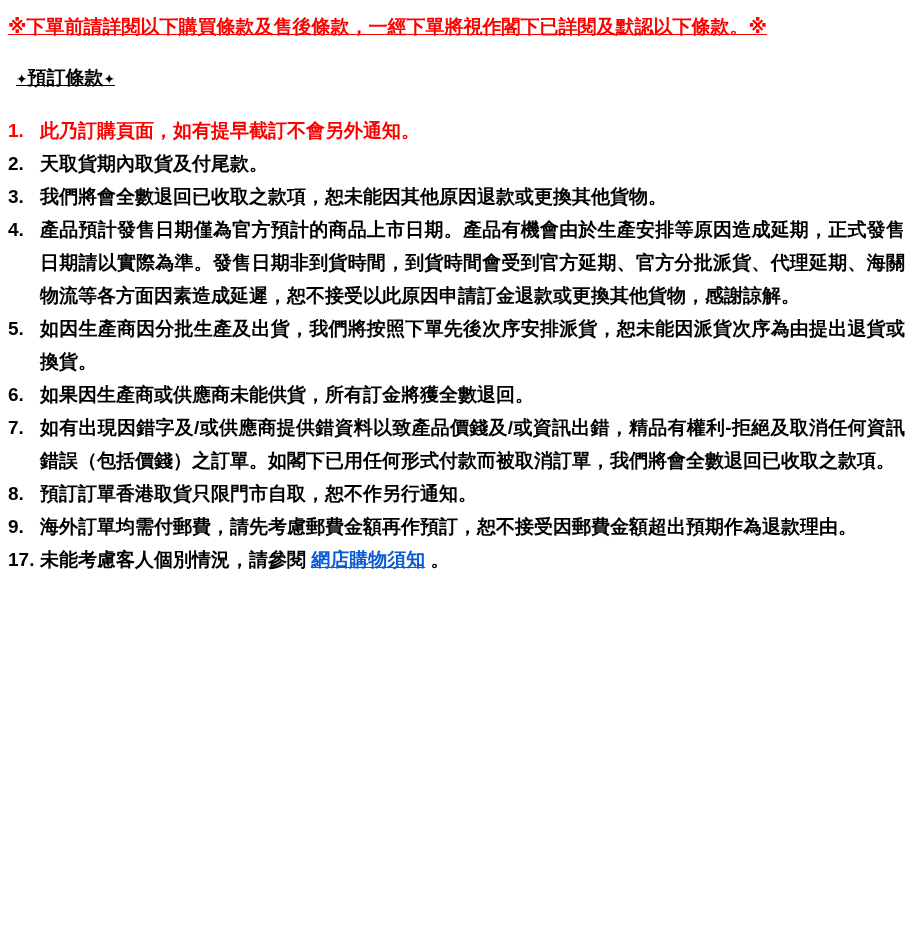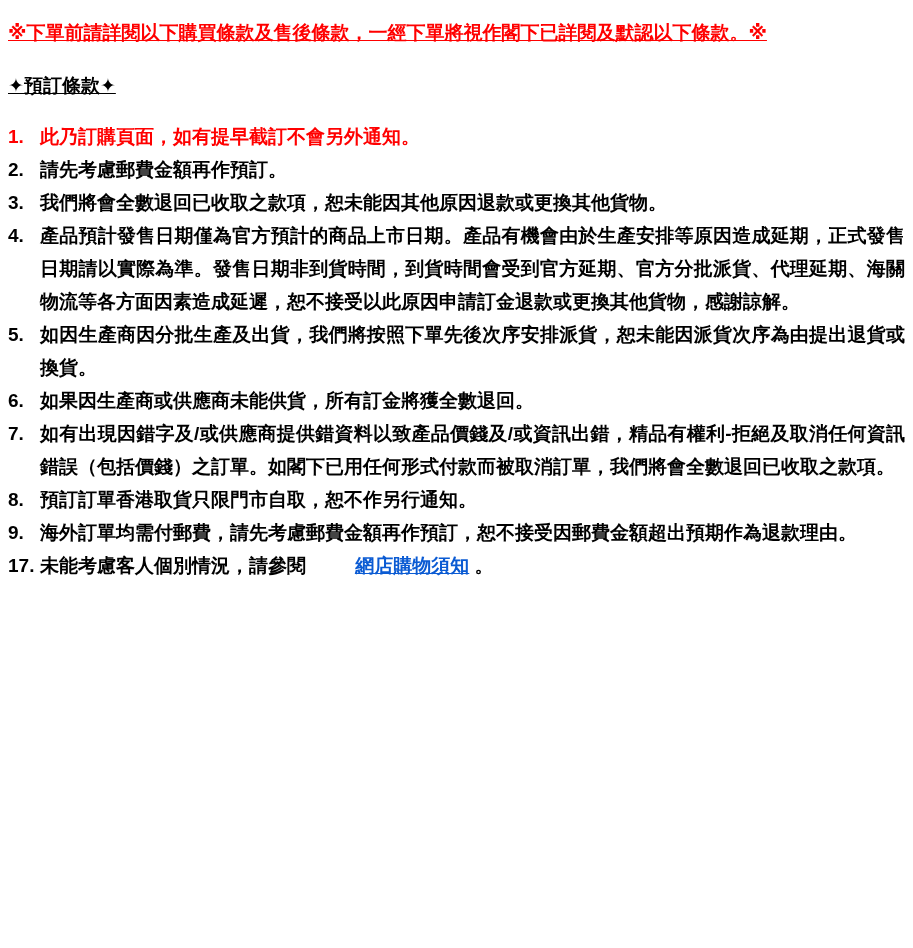--- a/index.html
+++ b/index.html
@@ -4,35 +4,36 @@
 <style>
   html, body {
     margin: 0;
     padding: 0;
     background: #ffffff;
   }
   .page {
     width: 913px;
     min-height: 948px;
     box-sizing: border-box;
-    padding: 12px 8px 18px 8px;
+    padding: 6px 8px 18px 8px;
     font-family: "Liberation Sans", "DejaVu Sans", sans-serif;
     font-weight: bold;
     color: #000000;
     font-size: 19px;
     line-height: 33px;
   }
   .notice {
     color: var(--red, #ff0000);
     text-decoration: underline;
     margin: 4px 0 20px 0;
   }
   .section-title {
     text-decoration: underline;
-    margin: 0 0 18px 0;
+    margin: 0 0 18px 8px;
+    font-family: Liberation Mono, monospace;
   }
   .terms-list {
     display: block;
   }
   .term-item {
     display: flex;
     align-items: flex-start;
   }
   .term-item.red {
     color: var(--red, #ff0000);
@@ -46,39 +47,38 @@
     text-align: justify;
   }
   .hl {
     color: var(--red, #ff0000);
     text-decoration: underline;
   }
   a.link {
     color: var(--link, #0b5bd3);
     text-decoration: underline;
     cursor: pointer;
-    margin-left: 44px;
   }
 </style>
 </head>
 <body>
 
 <div class="page">
   <div class="notice">※下單前請詳閱以下購買條款及售後條款，一經下單將視作閣下已詳閱及默認以下條款。※</div>
 
   <div class="section-title">✦預訂條款✦</div>
 
   <div class="terms-list">
       <div class="term-item red">
         <span class="term-num">1.</span>
         <span class="term-text"><span>此乃訂購頁面，如有提早截訂不會另外通知。</span></span>
       </div>
       <div class="term-item">
         <span class="term-num">2.</span>
-        <span class="term-text"><span>請先考慮郵費金額再作預訂。</span></span>
+        <span class="term-text"><span>天取貨期內取貨及付尾款。</span></span>
       </div>
       <div class="term-item">
         <span class="term-num">3.</span>
         <span class="term-text"><span>我們將會全數退回已收取之款項，恕未能因其他原因退款或更換其他貨物。</span></span>
       </div>
       <div class="term-item">
         <span class="term-num">4.</span>
         <span class="term-text"><span>產品預計發售日期僅為官方預計的商品上市日期。產品有機會由於生產安排等原因造成延期，正式發售日期請以實際為準。發售日期非到貨時間，到貨時間會受到官方延期、官方分批派貨、代理延期、海關物流等各方面因素造成延遲，恕不接受以此原因申請訂金退款或更換其他貨物，感謝諒解。</span></span>
       </div>
       <div class="term-item">

